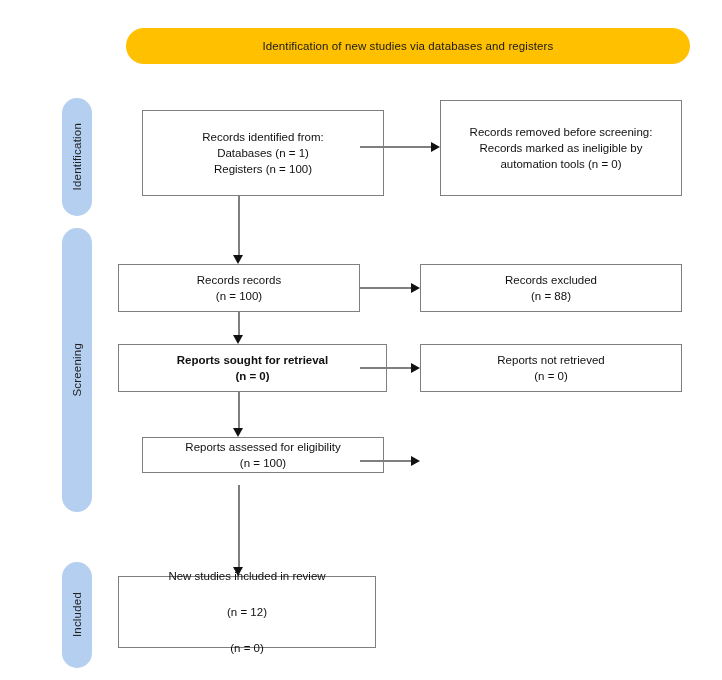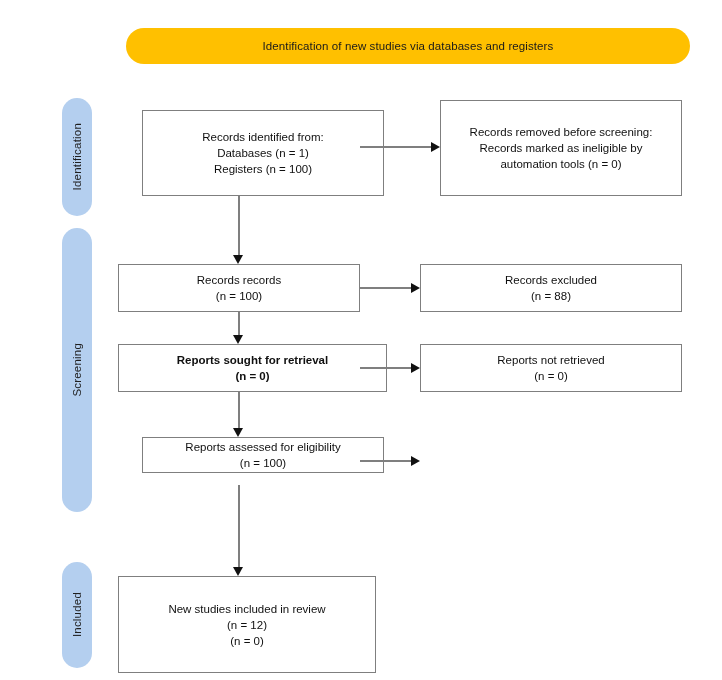--- a/index.html
+++ b/index.html
@@ -77,21 +77,21 @@
     padding: 2px 12px;
   }
   .box .ln { display: block; white-space: nowrap; }
   .box .ln.wrap { white-space: normal; }
 
   
   .box-identified   { left: 118px; top: 110px; width: 242px; height: 86px; margin-left: 24px; }
   .box-screened     { left: 118px; top: 264px; width: 242px; height: 48px; }
   .box-sought       { left: 118px; top: 344px; width: 269px; height: 48px; font-weight: bold; }
   .box-assessed     { left: 118px; top: 437px; width: 242px; height: 36px; margin-left: 24px; }
-  .box-included     { left: 118px; top: 576px; width: 258px; height: 97px; }
+  .box-included     { left: 118px; top: 576px; width: 258px; height: 72px; gap: 20px; }
 
   
   .box-removed      { left: 440px; top: 100px; width: 242px; height: 96px; }
   .box-excluded     { left: 420px; top: 264px; width: 262px; height: 48px; }
   .box-notretrieved { left: 420px; top: 344px; width: 262px; height: 48px; justify-content: center; }
   .box-repexcluded  { left: 420px; top: 410px; width: 262px; height: 96px; }
 
   
   .conn {
     position: absolute;

